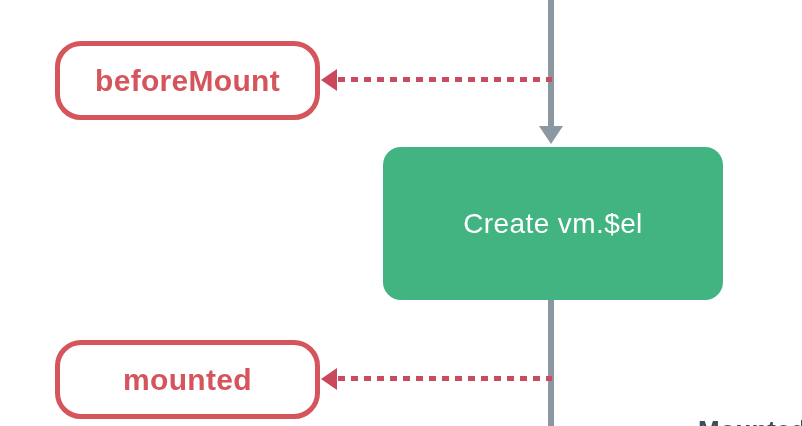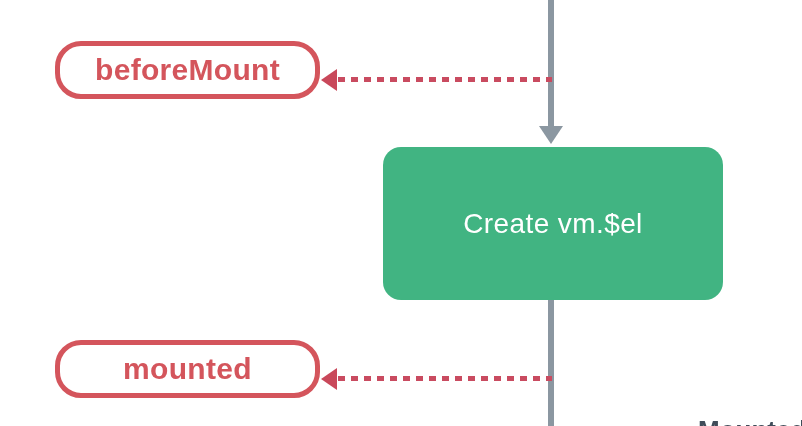--- a/index.html
+++ b/index.html
@@ -55,21 +55,21 @@
     line-height: 35px;
     letter-spacing: 0.4px;
     text-align: center;
   }
 
   
   .hook {
     position: absolute;
     left: 55px;
     width: 265px;
-    height: 58px;
+    height: 79px;
     box-sizing: border-box;
     background: #ffffff;
     border: 5px solid #d4555c;
     border-radius: 26px;
     display: flex;
     align-items: center;
     justify-content: center;
     color: #d4555c;
     font-weight: bold;
     font-size: 30px;

